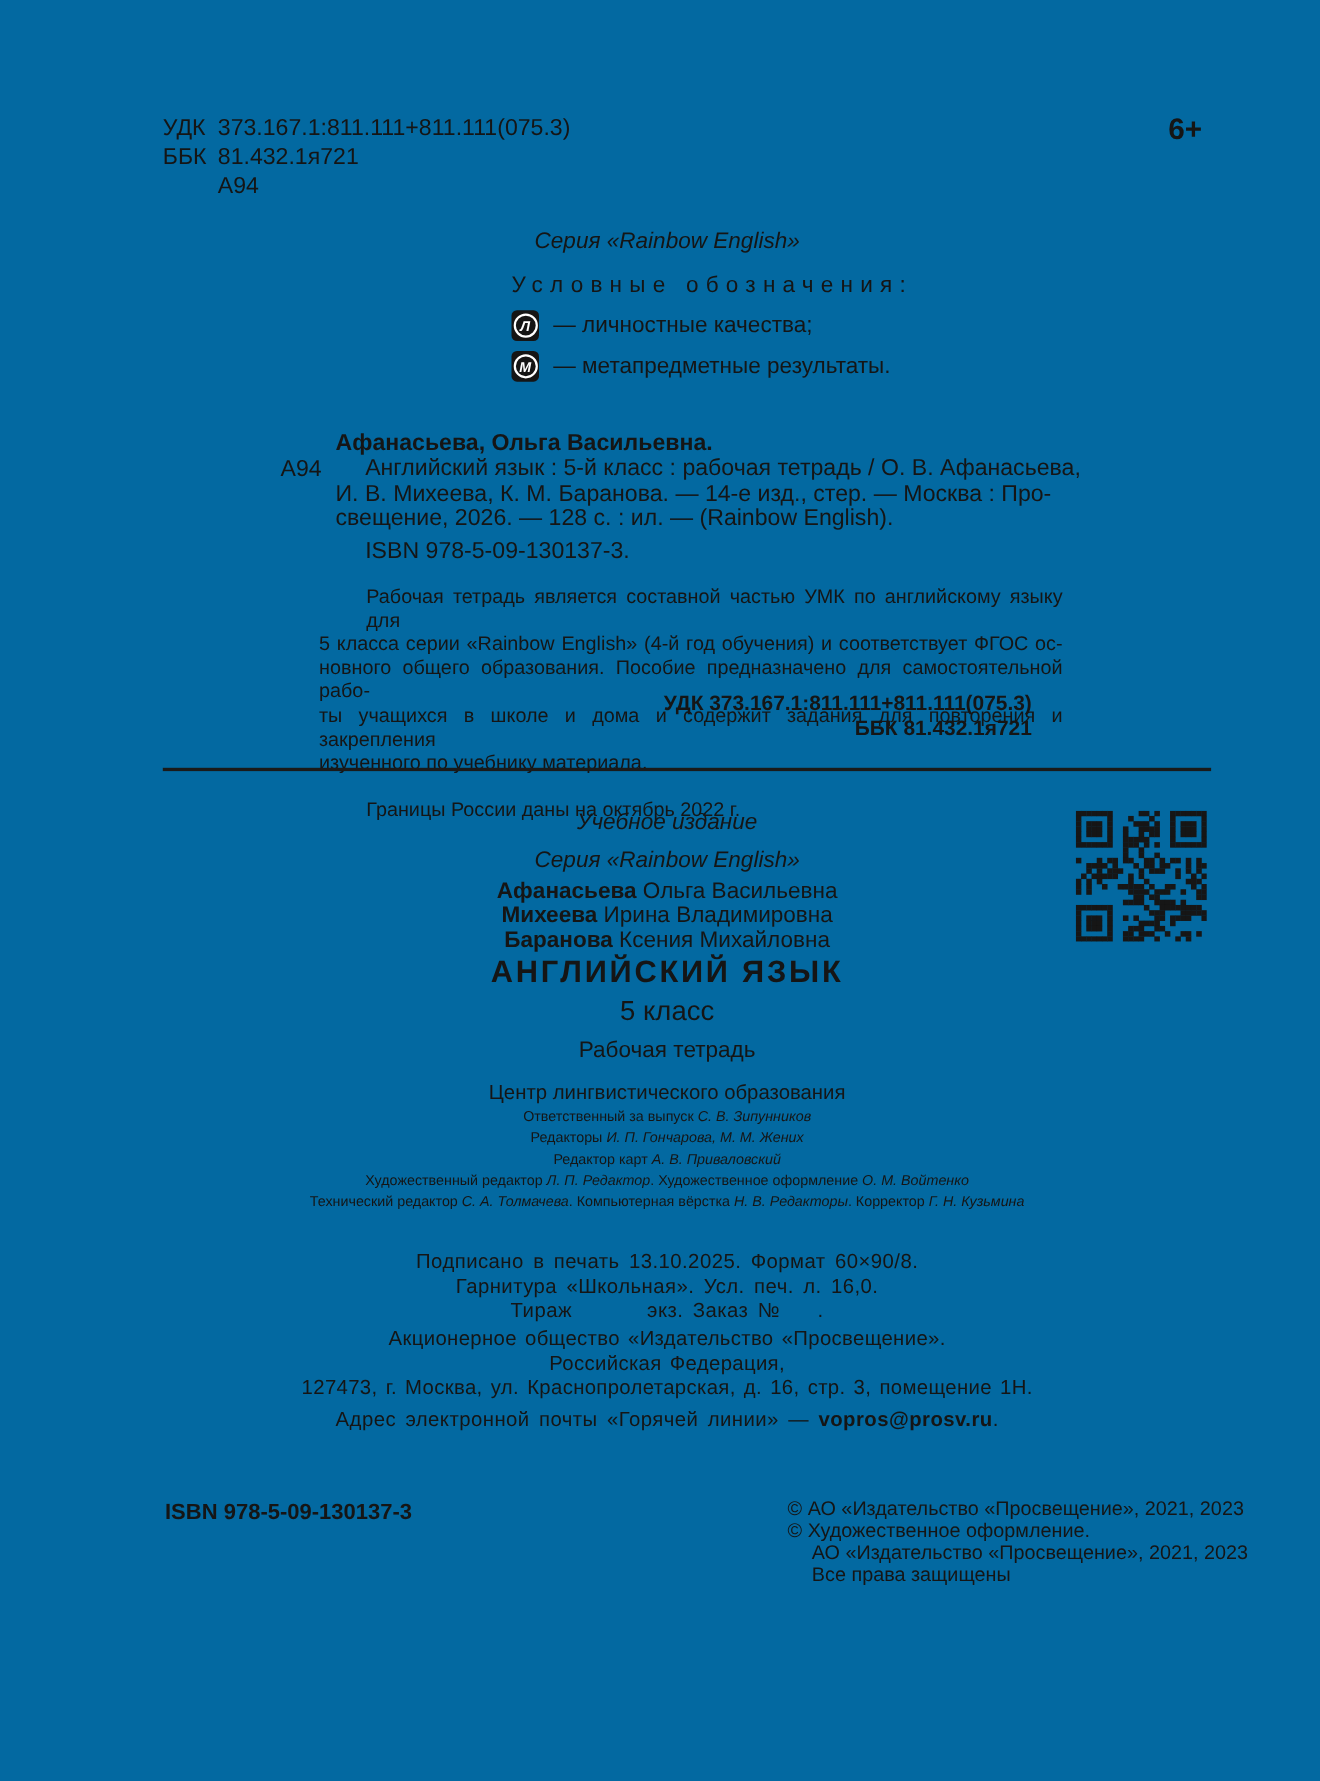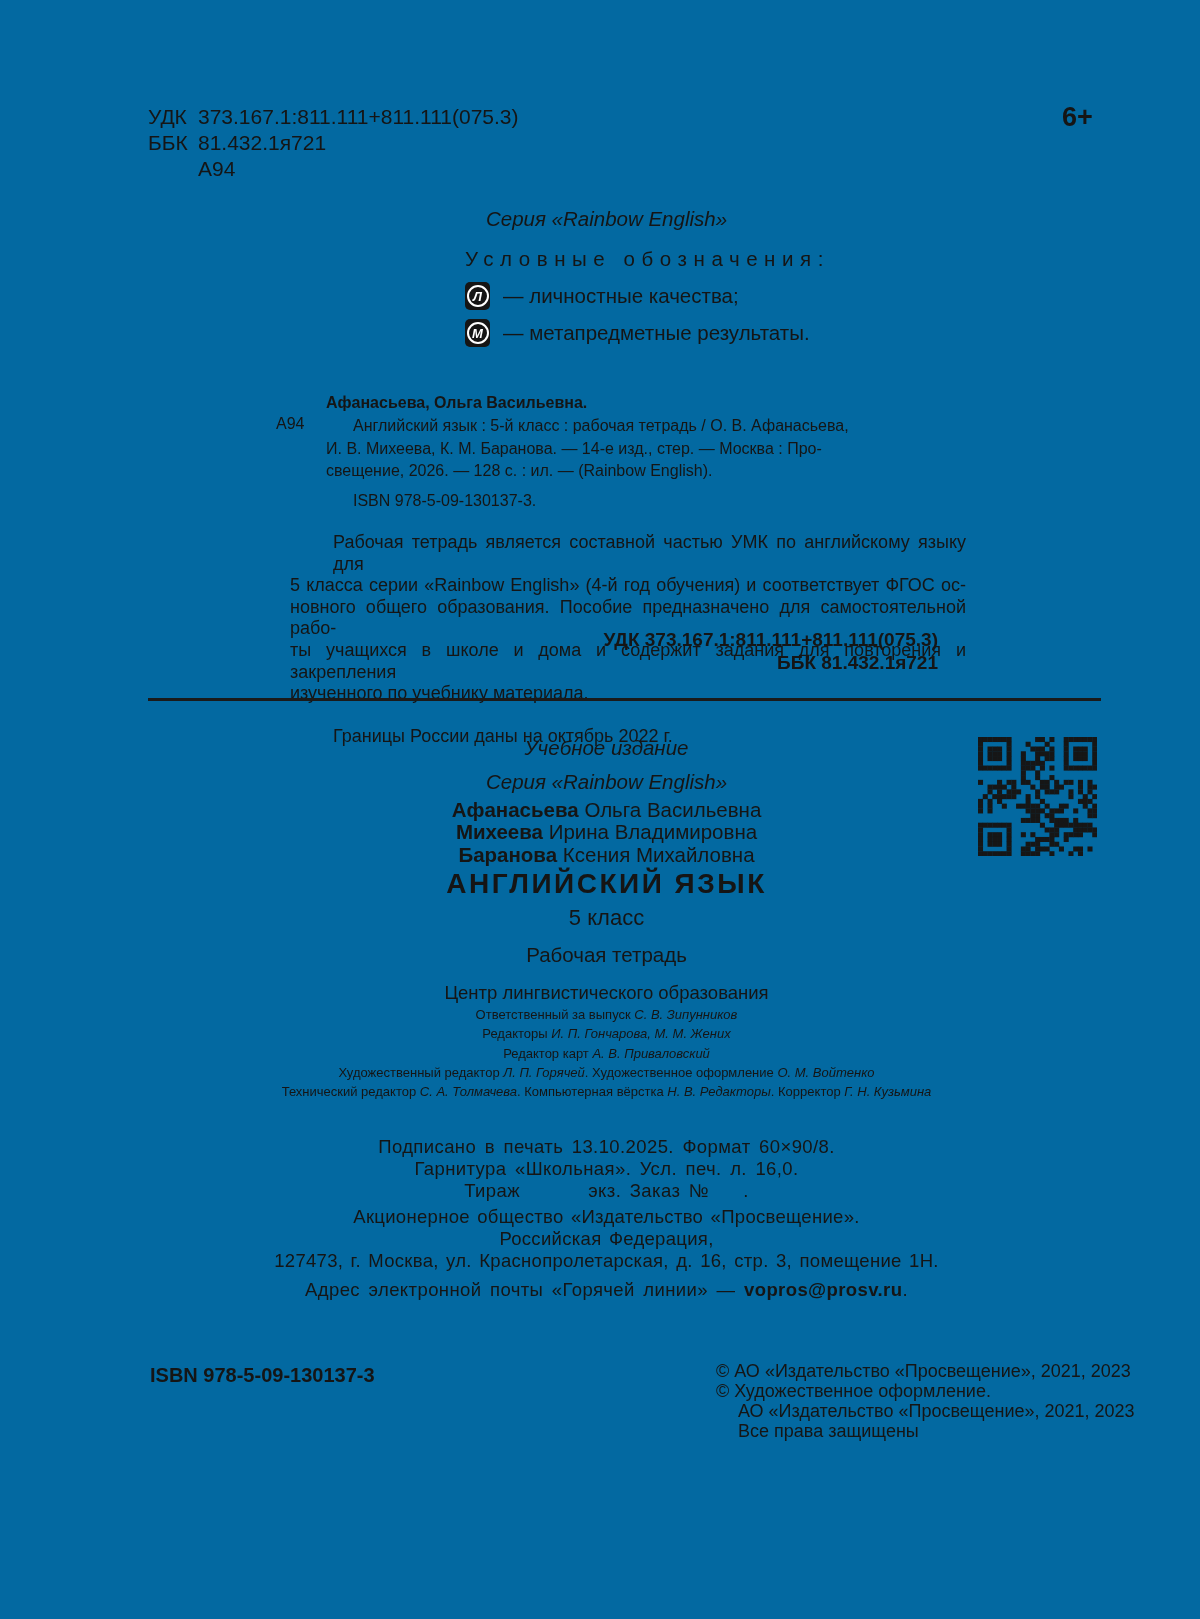--- a/index.html
+++ b/index.html
@@ -24,21 +24,21 @@
   .legend{left:465px;top:247px;font-size:20.5px;}
   .legend-heading{letter-spacing:0.32em;margin-bottom:10px;}
   .legend-item{display:flex;align-items:center;gap:13px;margin-top:7px;height:30px;}
   .glyph-box{width:25px;height:28px;background:#151515;border-radius:5px;
     display:flex;align-items:center;justify-content:center;flex:none;}
   .glyph-circle{width:18px;height:18px;border:2px solid #fff;border-radius:50%;
     color:#fff;font-style:italic;font-weight:bold;font-size:13px;
     display:flex;align-items:center;justify-content:center;}
 
   
-  .bib{left:164px;top:390px;font-size:16px;white-space:nowrap;}
+  .bib{left:143px;top:390px;font-size:21px;white-space:nowrap;}
   .bib-heading{margin-left:162px;line-height:25px;font-weight:bold;}
   .bib-code{position:absolute;left:112px;top:25px;}
   .bib-line{margin-left:162px;line-height:22.5px;}
   .bib-line.first{margin-left:189px;}
   .bib-isbn{margin-left:189px;margin-top:7px;line-height:22px;}
 
   .annotation{left:290px;top:511px;width:676px;font-size:18px;line-height:21.6px;}
   .ann-line.just{text-align:justify;text-align-last:justify;}
   .ann-line.ind{padding-left:43px;margin-top:21px;}
 
@@ -47,21 +47,21 @@
 
   .rule{left:148px;top:698px;width:953px;height:2.5px;background:#1a1a1a;}
 
   .ed-type{top:736px;font-size:20.5px;}
   .ed-series{top:770px;font-size:20.5px;}
   .authors{top:799px;font-size:20.5px;line-height:22.4px;}
 
   .qr{left:978px;top:737px;width:119px;height:119px;fill:#161616;}
 
   .book-title{top:868px;font-size:28px;letter-spacing:2.5px;font-weight:bold;}
-  .grade{top:905px;font-size:22px;}
+  .grade{top:905px;font-size:25px;}
   .subtitle{top:931px;font-size:20.5px;margin-top:12px;}
 
   .dept{top:982px;font-size:18.5px;}
   .credits{top:1005px;font-size:13px;line-height:19.3px;white-space:nowrap;}
 
   .printinfo{top:1136px;font-size:18.5px;line-height:21.8px;word-spacing:3px;letter-spacing:0.4px;}
   .publisher{top:1206px;font-size:18.5px;line-height:21.8px;word-spacing:2px;letter-spacing:0.3px;}
   .hotline{top:1279px;font-size:18.5px;word-spacing:3px;letter-spacing:0.4px;}
 
   .footer-isbn{left:150px;top:1364px;font-size:20px;font-weight:bold;}
@@ -420,21 +420,21 @@
   <div class="abs center-col book-title">АНГЛИЙСКИЙ ЯЗЫК</div>
   <div class="abs center-col grade">5 класс</div>
   <div class="abs center-col subtitle">Рабочая тетрадь</div>
 
   <div class="abs center-col dept">Центр лингвистического образования</div>
 
   <div class="abs center-col credits">
     <div><span>Ответственный за выпуск </span><span class="it">С. В. Зипунников</span></div>
     <div><span>Редакторы </span><span class="it">И. П. Гончарова, М. М. Жених</span></div>
     <div><span>Редактор карт </span><span class="it">А. В. Приваловский</span></div>
-    <div><span>Художественный редактор </span><span class="it">Л. П. Горячей</span><span>. Художественное оформление </span><span class="it">О. М. Войтенко</span></div>
+    <div><span>Художественный редактор </span><span class="it">Л. П. Редактор</span><span>. Художественное оформление </span><span class="it">О. М. Войтенко</span></div>
     <div><span>Технический редактор </span><span class="it">С. А. Толмачева</span><span>. Компьютерная вёрстка </span><span class="it">Н. В. Редакторы</span><span>. Корректор </span><span class="it">Г. Н. Кузьмина</span></div>
   </div>
 
   <div class="abs center-col printinfo">
     <div>Подписано в печать 13.10.2025. Формат 60×90/8.</div>
     <div>Гарнитура «Школьная». Усл. печ. л. 16,0.</div>
     <div>Тираж&nbsp;&nbsp;&nbsp;&nbsp;&nbsp;&nbsp;&nbsp;&nbsp;экз. Заказ №&nbsp;&nbsp;&nbsp;&nbsp;.</div>
   </div>
 
   <div class="abs center-col publisher">

